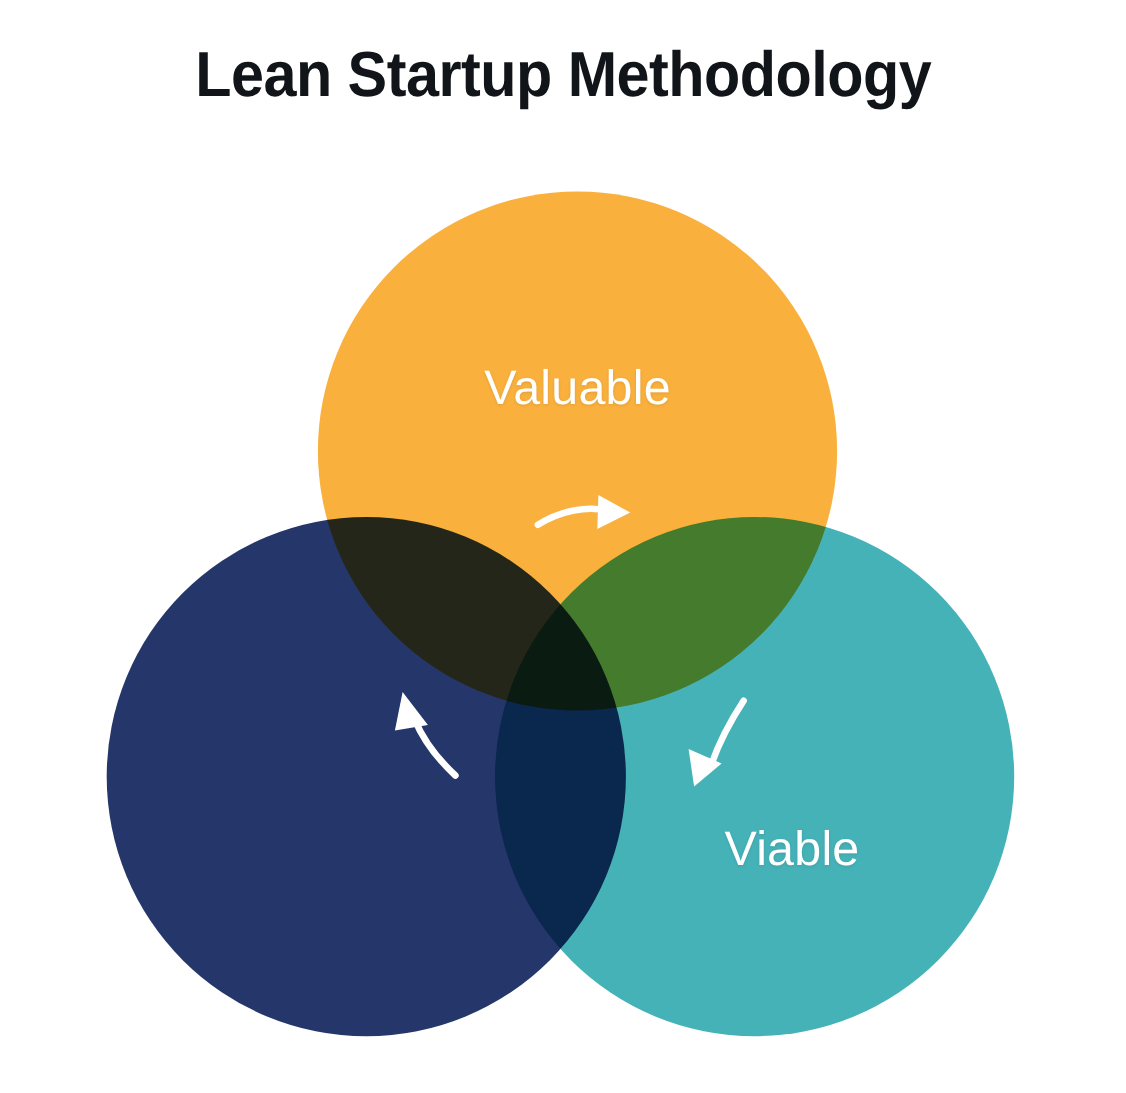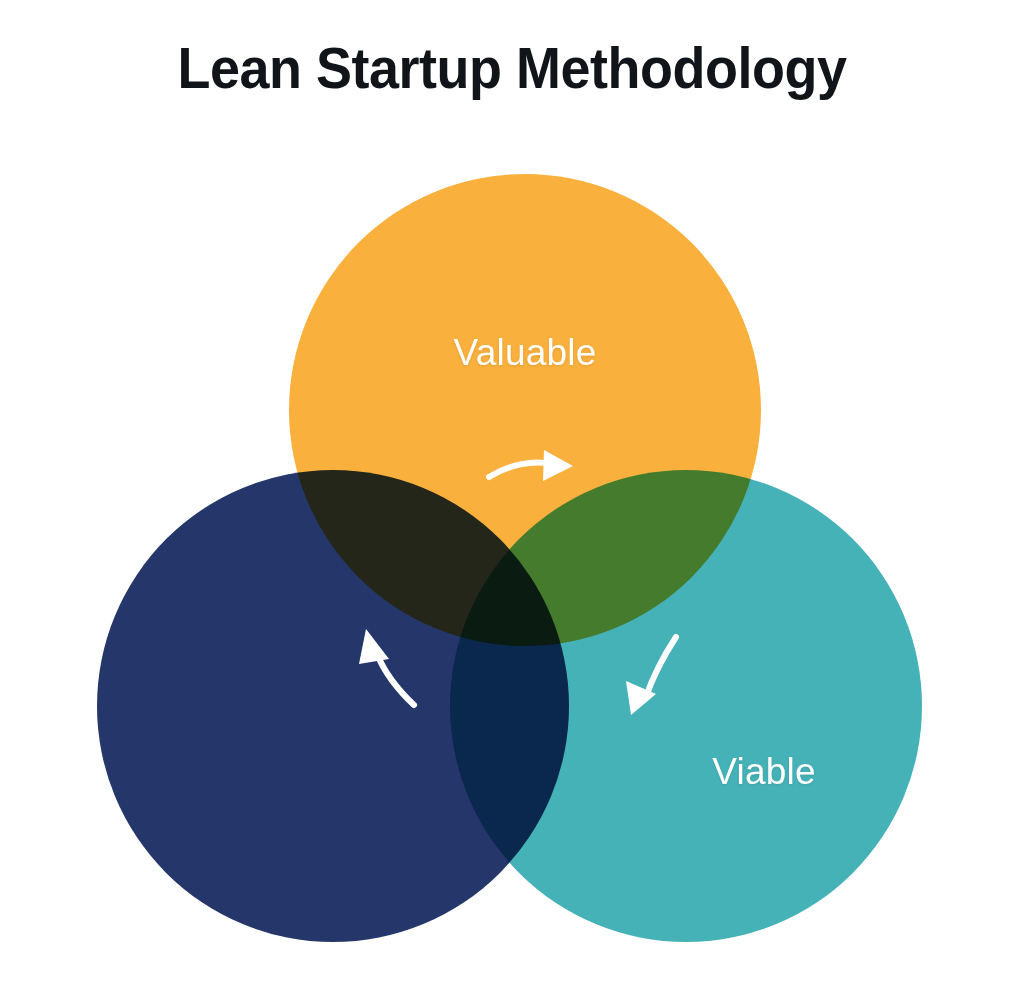--- a/index.html
+++ b/index.html
@@ -63,21 +63,21 @@
   .venn-circle {
     mix-blend-mode: multiply;
   }
 
   
   .venn-label {
     position: absolute;
     color: #ffffff;
     font-family: "Liberation Sans", "DejaVu Sans", sans-serif;
     font-weight: 500;
-    font-size: 37px;
+    font-size: 44px;
     line-height: 52px;
     letter-spacing: 0.2px;
     white-space: nowrap;
     text-align: center;
     text-shadow: 0 1px 3px rgba(0,0,0,0.10);
     -webkit-font-smoothing: antialiased;
     pointer-events: none;
   }
   #label-valuable {
     left: 525px;
@@ -143,16 +143,16 @@
 
       <g>
         <path class="cycle-arrow-stroke" d="M 414 705 C 398 690 384 671 377 654" stroke="#FFFFFF"></path>
         <path class="cycle-arrow-head" d="M 389 659 L 366 629 L 359 664 Z" fill="#FFFFFF"></path>
       </g>
     </svg>
 
     <div class="venn-label" id="label-valuable" style="color: rgb(255, 255, 255);">Valuable</div>
 
 
-    <div class="venn-label" id="label-viable" style="color: rgb(255, 255, 255); margin-left: 44px;">Viable</div>
+    <div class="venn-label" id="label-viable" style="color: rgb(255, 255, 255);">Viable</div>
   </div>
 
 </div>
 
 </body></html>

